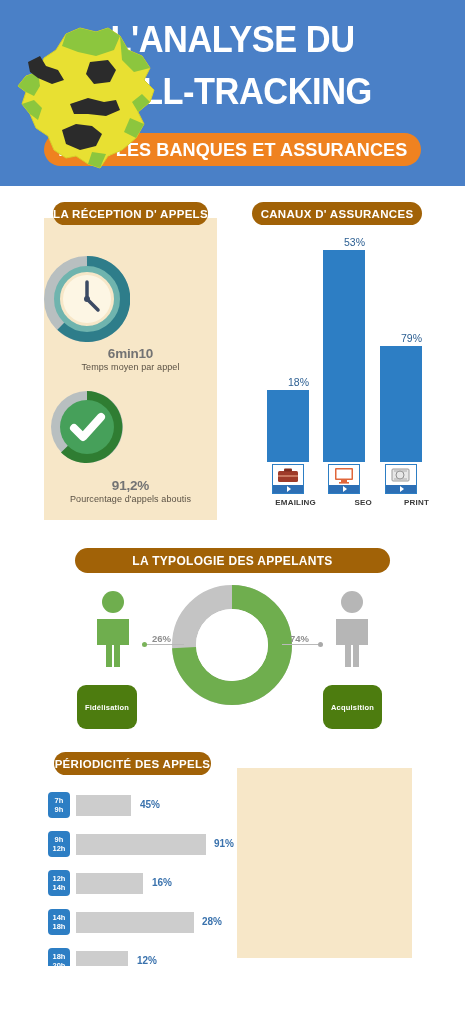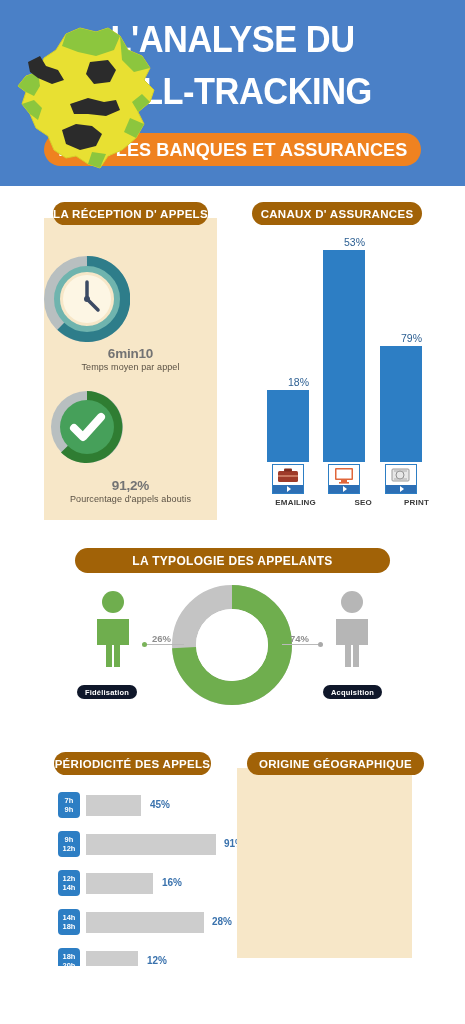--- a/index.html
+++ b/index.html
@@ -115,30 +115,30 @@
   .typo-pct-left{left:152px;}
   .typo-pct-right{left:290px;}
   .leader{
     position:absolute;top:59px;height:1px;background:#b9b9b9;
   }
   .leader-dot{
     position:absolute;top:56.5px;width:5px;height:5px;border-radius:50%;background:#7ab35a;
   }
   .leader-dot-grey{background:#a9a9a9;}
   .badge{
-    position:absolute;top:100px;background:#0f172a;border-radius:9px;height:14px;
+    position:absolute;top:100px;background:#4d7c0f;border-radius:9px;height:20px;
     display:flex;align-items:center;justify-content:center;
-    color:#ffffff;font-weight:bold;font-size:7.5px;letter-spacing:0.2px;padding:0 8px;
+    color:#ffffff;font-weight:bold;font-size:7.5px;letter-spacing:0.2px;padding:12px 8px;
   }
   .badge-left{left:77px;}
   .badge-right{left:323px;}
 
   
   .pill-period{position:absolute;left:54px;top:752px;width:157px;}
-  .period-list{position:absolute;left:58px;top:792px;width:175px;}
+  .period-list{position:absolute;left:48px;top:792px;width:175px;}
   .prow{position:relative;height:30px;margin-bottom:9px;}
   .time-box{
     position:absolute;left:0;top:0;width:22px;height:26px;background:#2d7ec4;
     border-radius:4px;color:#ffffff;font-weight:bold;font-size:7.5px;line-height:9px;
     display:flex;flex-direction:column;align-items:center;justify-content:center;
   }
   .hbar{
     position:absolute;left:28px;top:3px;height:21px;background:#cdcdcd;
   }
   .hval{
@@ -337,21 +337,20 @@
       <div class="time-box">
         <div>18h</div>
         <div>20h</div>
       </div>
       <div class="hbar" style="width:52px;"></div>
       <div class="hval" style="left:89px;">12%</div>
     </div>
   </div>
 
   <div class="map-panel"></div>
-  <div class="pill pill-map">ORIGINE GÉOGRAPHIQUE</div>
   <svg class="map-svg" width="168" height="168" viewBox="0 0 168 168">
     <g>
       <path d="M62 18 L76 12 L92 16 L104 12 L116 20 L124 34 L138 40 L146 52 L140 64
                L150 74 L146 86 L134 96 L140 108 L132 122 L118 134 L104 140 L96 152
                L84 148 L72 140 L62 142 L50 134 L44 120 L32 112 L26 98 L18 88
                L22 76 L14 70 L22 60 L34 56 L40 42 L52 34 Z" fill="#e8e032" stroke="#d6cf2a" stroke-width="1"></path>
       <path d="M62 18 L76 12 L92 16 L104 12 L116 20 L110 34 L92 40 L74 36 L58 30 Z" fill="#8cc63e"></path>
       <path d="M116 20 L124 34 L138 40 L146 52 L130 56 L118 44 Z" fill="#8cc63e"></path>
       <path d="M22 76 L14 70 L22 60 L34 56 L36 70 L30 80 Z" fill="#8cc63e"></path>
       <path d="M26 98 L18 88 L30 84 L38 92 L34 104 Z" fill="#8cc63e"></path>

